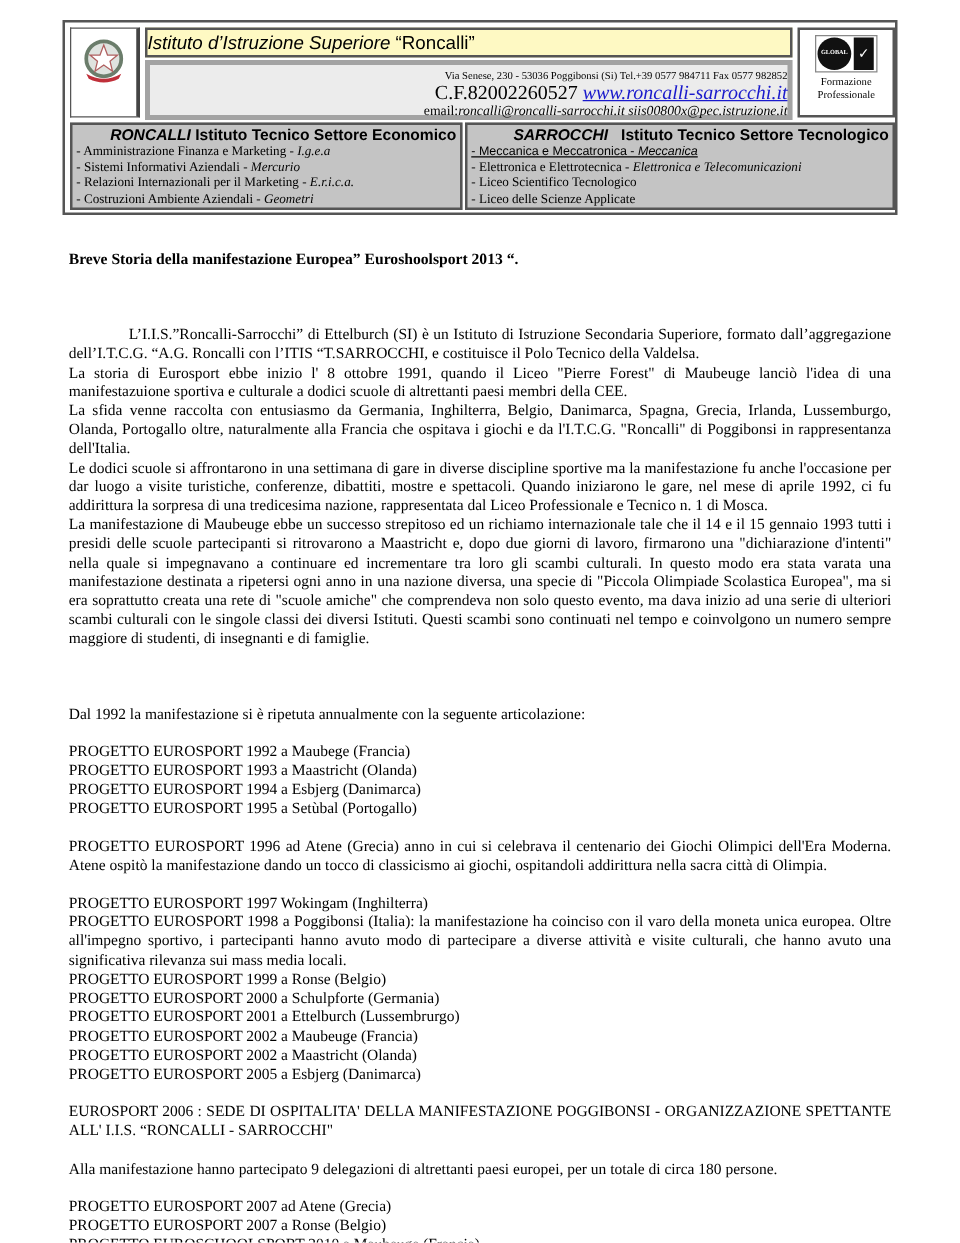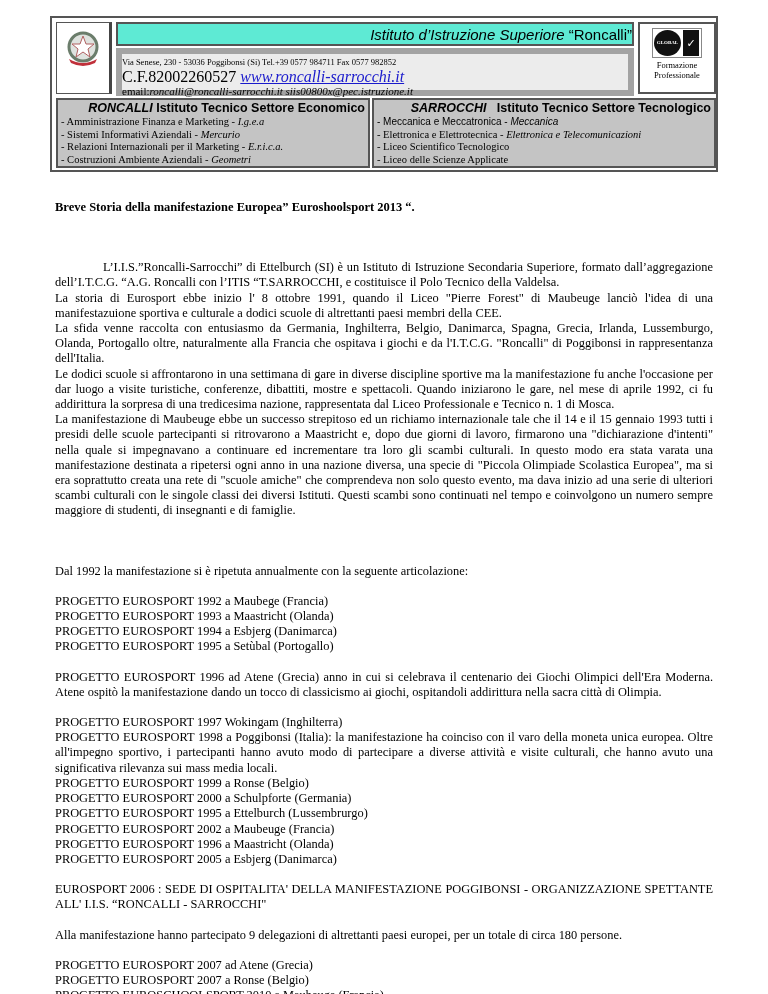--- a/index.html
+++ b/index.html
@@ -7,27 +7,27 @@
          font-family: "Liberation Serif", serif; color: #000; }
 
   
   .header { position: absolute; left: 50px; top: 16px; width: 668px; height: 156px;
             border: 2px solid #555; box-sizing: border-box; background: #fff; }
   .hdr-top { position: absolute; left: 2px; top: 2px; right: 2px; height: 76px; }
   .logo-left { position: absolute; left: 2px; top: 2px; width: 56px; height: 72px;
                border: 1px solid #555; border-right: 3px solid #444; box-sizing: border-box; background: #fff;
                display:flex; justify-content:center; align-items:flex-start; padding-top:6px; }
   .title-box { position: absolute; left: 62px; top: 2px; width: 518px; height: 24px;
-               border: 2px solid #555; box-sizing: border-box; background: #5eead4;
+               border: 2px solid #555; box-sizing: border-box; background: #fef9c3;
                font-family: "Liberation Sans", sans-serif; font-size: 15px;
-               text-align: right; line-height: 21px; }
+               text-align: left; line-height: 21px; }
   .title-box i { font-style: italic; }
   .addr-box { position: absolute; left: 62px; top: 28px; width: 518px; height: 48px;
-              border: 6px solid #a3a3a3; box-sizing: border-box; background: #ececec;
-              text-align: left; font-size: 8.5px; line-height: 13px; padding-top: 2px; }
+              border: 4px solid #a3a3a3; box-sizing: border-box; background: #ececec;
+              text-align: right; font-size: 8.5px; line-height: 13px; padding-top: 2px; }
   .addr-box .cf { font-size: 16px; line-height: 15px; }
   .addr-box .cf a { color: #1a1acc; text-decoration: underline; font-style: italic; }
   .addr-box .mail { font-size: 11px; line-height: 15px; }
   .addr-box .mail i { font-style: italic; }
   .logo-right { position: absolute; left: 584px; top: 2px; width: 78px; height: 72px;
                 border: 2px solid #555; box-sizing: border-box; background: #fff;
                 text-align: center; font-size: 8.5px; line-height: 10px; }
   .cert { margin: 4px auto 2px; width: 50px; height: 30px; display: flex; gap: 2px;
           border: 1px solid #888; padding: 1px; box-sizing: border-box; }
   .cert .globe { width: 27px; height: 26px; background: #111; border-radius: 50%;
@@ -38,21 +38,21 @@
   .hdr-bottom { position: absolute; left: 2px; top: 80px; right: 2px; height: 70px; }
   .sector { position: absolute; top: 0; height: 70px; border: 2px solid #555; box-sizing: border-box;
             background: #c4c4c4; padding: 1px 3px; }
   .sector.left { left: 2px; width: 314px; }
   .sector.right { left: 318px; width: 344px; }
   .sector-title { font-family: "Liberation Sans", sans-serif; font-weight: bold; font-size: 12.5px;
                   text-align: right; line-height: 15px; }
   .sector-title i { font-style: italic; }
   .sector ul { list-style: none; margin: 0; padding: 0; font-size: 10.5px; line-height: 12.5px; }
   .sector li i { font-style: italic; }
-  .sector.right li.sans { font-family: "Liberation Sans", sans-serif; font-size: 10px; }
+  .sector.right li.sans { font-family: "Liberation Sans", sans-serif; font-size: 10px; text-decoration: underline; }
 
   
   .content { position: absolute; left: 55px; top: 200px; width: 658px; font-size: 12.4px; line-height: 15.2px; }
   .content p { margin: 0; text-align: justify; }
   .doc-title { font-weight: bold; font-size: 12.5px; margin: 0; }
   .gap1 { height: 15px; } .gap3 { height: 45px; }
   .indent { text-indent: 48px; }
   .list-line { margin: 0; white-space: nowrap; }
 </style>
 </head>
@@ -130,23 +130,23 @@
   <p class="list-line">PROGETTO EUROSPORT 1993 a Maastricht (Olanda)</p>
   <p class="list-line">PROGETTO EUROSPORT 1994 a Esbjerg (Danimarca)</p>
   <p class="list-line">PROGETTO EUROSPORT 1995 a Setùbal (Portogallo)</p>
   <div class="gap1"></div>
   <p>PROGETTO EUROSPORT 1996 ad Atene (Grecia) anno in cui si celebrava il centenario dei Giochi Olimpici dell'Era Moderna. Atene ospitò la manifestazione dando un tocco di classicismo ai giochi, ospitandoli addirittura nella sacra città di Olimpia.</p>
   <div class="gap1"></div>
   <p class="list-line">PROGETTO EUROSPORT 1997 Wokingam (Inghilterra)</p>
   <p>PROGETTO EUROSPORT 1998 a Poggibonsi (Italia): la manifestazione ha coinciso con il varo della moneta unica europea. Oltre all'impegno sportivo, i partecipanti hanno avuto modo di partecipare a diverse attività e visite culturali, che hanno avuto una significativa rilevanza sui mass media locali.</p>
   <p class="list-line">PROGETTO EUROSPORT 1999 a Ronse (Belgio)</p>
   <p class="list-line">PROGETTO EUROSPORT 2000 a Schulpforte (Germania)</p>
-  <p class="list-line">PROGETTO EUROSPORT 1995 a Ettelburch (Lussembrurgo)</p>
+  <p class="list-line">PROGETTO EUROSPORT 2001 a Ettelburch (Lussembrurgo)</p>
   <p class="list-line">PROGETTO EUROSPORT 2002 a Maubeuge (Francia)</p>
-  <p class="list-line">PROGETTO EUROSPORT 1996 a Maastricht (Olanda)</p>
+  <p class="list-line">PROGETTO EUROSPORT 2002 a Maastricht (Olanda)</p>
   <p class="list-line">PROGETTO EUROSPORT 2005 a Esbjerg (Danimarca)</p>
   <div class="gap1"></div>
   <p>EUROSPORT 2006 : SEDE DI OSPITALITA' DELLA MANIFESTAZIONE   POGGIBONSI - ORGANIZZAZIONE SPETTANTE  ALL' I.I.S. “RONCALLI - SARROCCHI"</p>
   <div class="gap1"></div>
   <p>Alla manifestazione hanno partecipato 9 delegazioni di altrettanti paesi europei, per un totale di circa 180 persone.</p>
   <div class="gap1"></div>
   <p class="list-line">PROGETTO EUROSPORT 2007 ad Atene (Grecia)</p>
   <p class="list-line">PROGETTO EUROSPORT 2007 a Ronse (Belgio)</p>
   <p class="list-line">PROGETTO EUROSCHOOLSPORT 2010 a Maubeuge (Francia)</p>
 

